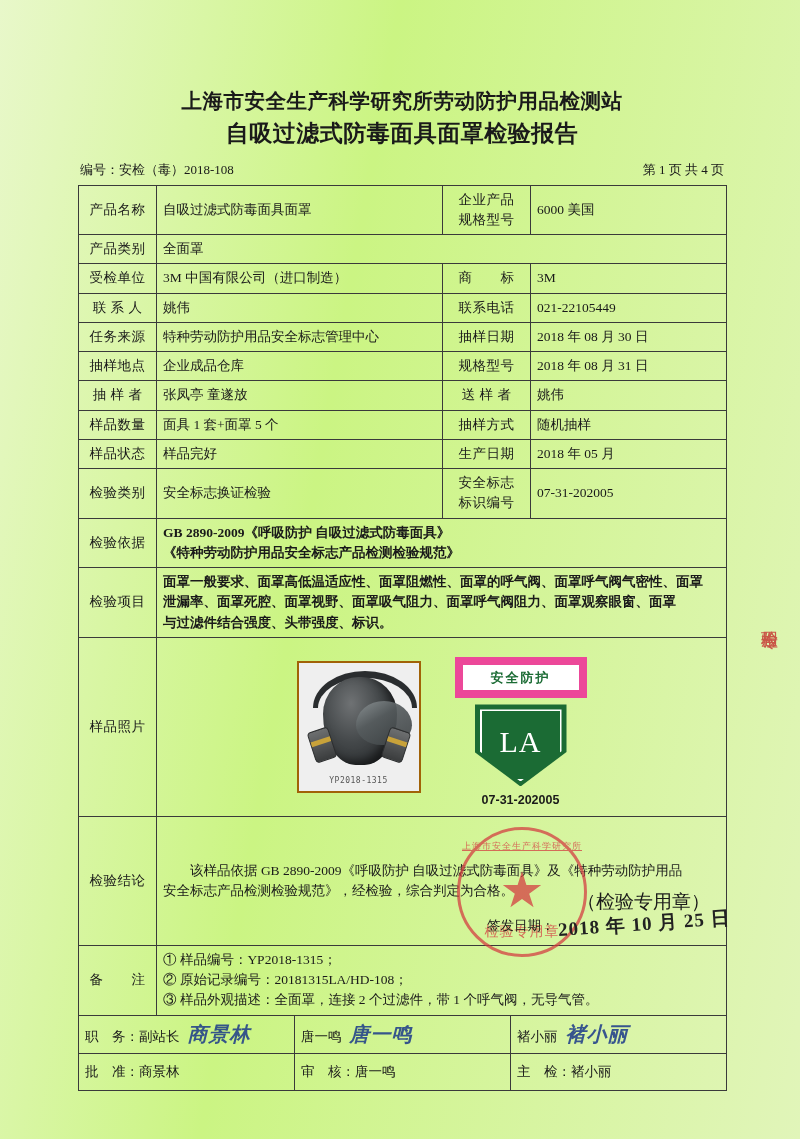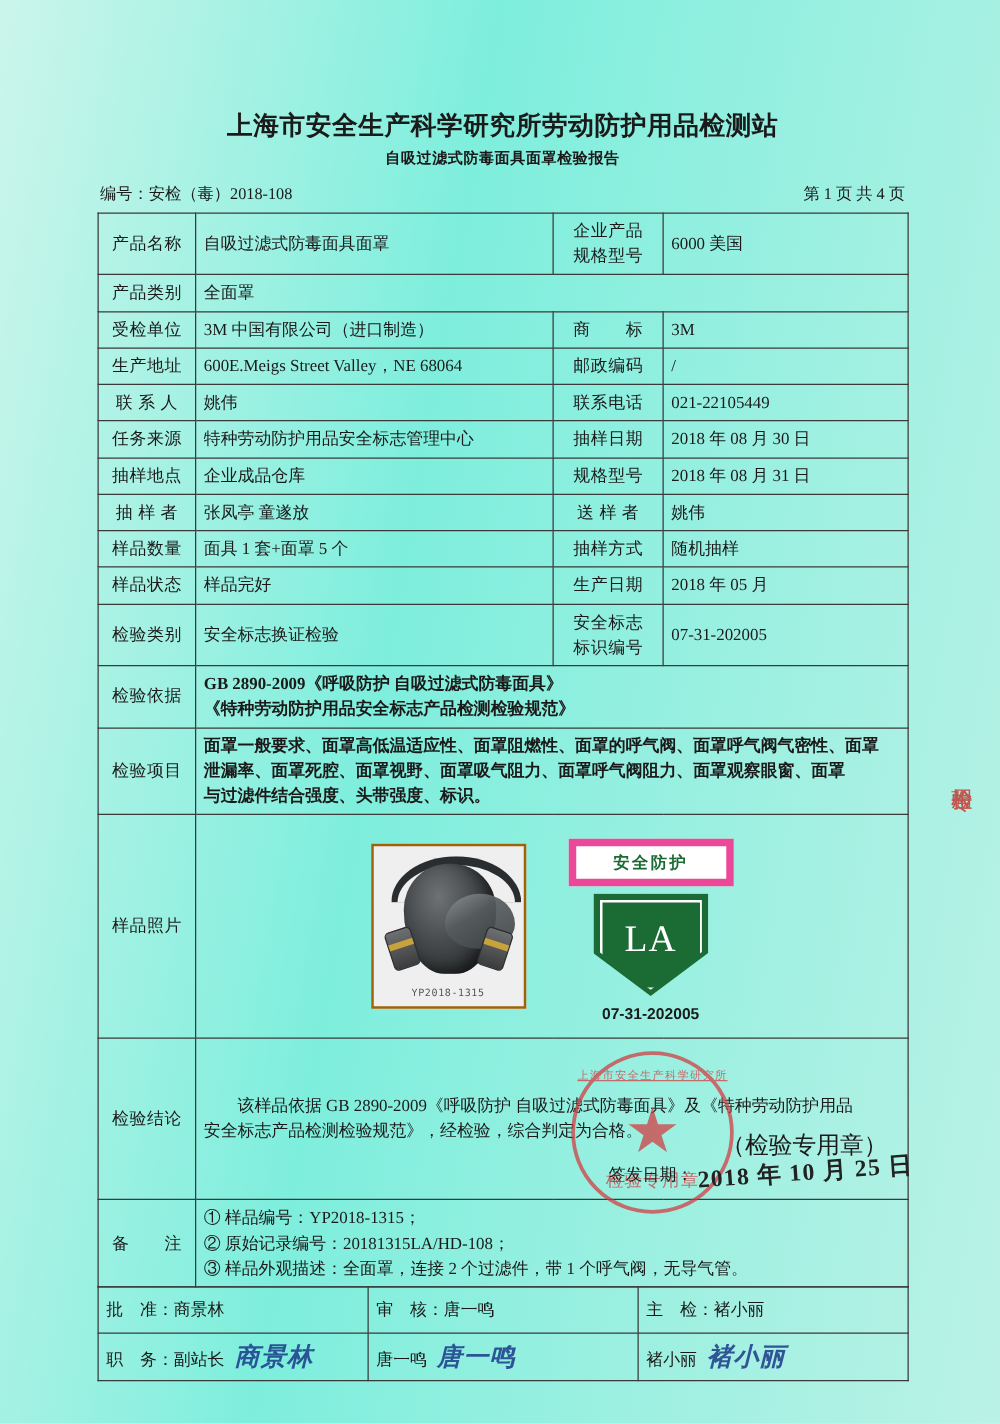--- a/index.html
+++ b/index.html
@@ -11,21 +11,21 @@
     width: 800px;
     height: 1139px;
     position: relative;
     font-family: "Liberation Serif", "DejaVu Serif", serif;
     color: #1a1a1a;
     overflow: hidden;
   }
   .page {
     position: absolute;
     inset: 0;
-    background: #5eead4;
+    background: #bef264;
   }
   
   .page::before {
     content: "";
     position: absolute;
     inset: 0;
     background: linear-gradient(100deg, rgba(250,250,245,0.7), rgba(255,255,255,0.2) 40%, rgba(248,247,242,0.6));
     pointer-events: none;
   }
   .doc {
@@ -36,21 +36,21 @@
   }
   .title1 {
     text-align: center;
     font-size: 20.5px;
     font-weight: bold;
     letter-spacing: 0.5px;
     line-height: 1.35;
   }
   .title2 {
     text-align: center;
-    font-size: 12px;
+    font-size: 23px;
     font-weight: bold;
     letter-spacing: 0.5px;
     margin-top: 2px;
     line-height: 1.35;
   }
   .subhead {
     display: flex;
     justify-content: space-between;
     align-items: baseline;
     font-size: 13px;
@@ -153,21 +153,21 @@
     letter-spacing: 0.5px;
     font-family: "DejaVu Sans Mono", monospace;
   }
   
   .la-mark {
     width: 132px;
     height: 140px;
     position: relative;
   }
   .la-top {
-    border: 6px solid #ec4899;
+    border: 8px solid #ec4899;
     color: #1b6b34;
     font-size: 13px;
     font-weight: bold;
     text-align: center;
     padding: 3px 0;
     letter-spacing: 2px;
     background: #fff;
     font-family: "Liberation Sans", sans-serif;
   }
   .la-shield {
@@ -358,26 +358,20 @@
         </tr>
         <tr>
           <td class="lbl">产品类别</td>
           <td class="val" colspan="3">全面罩</td>
         </tr>
         <tr>
           <td class="lbl">受检单位</td>
           <td class="val">3M 中国有限公司（进口制造）</td>
           <td class="lbl">商　　标</td>
           <td class="val">3M</td>
-        </tr>
-        <tr>
-          <td class="lbl">生产地址</td>
-          <td class="val">600E.Meigs Street Valley，NE 68064</td>
-          <td class="lbl">邮政编码</td>
-          <td class="val">/</td>
         </tr>
         <tr>
           <td class="lbl">联 系 人</td>
           <td class="val">姚伟</td>
           <td class="lbl">联系电话</td>
           <td class="val">021-22105449</td>
         </tr>
         <tr>
           <td class="lbl">任务来源</td>
           <td class="val">特种劳动防护用品安全标志管理中心</td>
@@ -494,40 +488,40 @@
 
     <table class="sign">
       <colgroup>
         <col style="width:216px">
         <col style="width:216px">
         <col style="width:216px">
       </colgroup>
       <tbody>
         <tr>
           <td>
+            <span>职　务：</span><span>副站长</span><span class="sig">商景林</span>
+          </td>
+          <td>
+            <span>唐一鸣</span><span class="sig">唐一鸣</span>
+          </td>
+          <td>
+            <span>褚小丽</span><span class="sig">褚小丽</span>
+          </td>
+        </tr>
+        <tr>
+          <td>
             <span>批　准：</span><span class="inline-name">商景林</span>
           </td>
           <td>
             <span>审　核：</span><span class="inline-name">唐一鸣</span>
           </td>
           <td>
             <span>主　检：</span><span class="inline-name">褚小丽</span>
           </td>
         </tr>
-        <tr>
-          <td>
-            <span>职　务：</span><span>副站长</span><span class="sig">商景林</span>
-          </td>
-          <td>
-            <span>唐一鸣</span><span class="sig">唐一鸣</span>
-          </td>
-          <td>
-            <span>褚小丽</span><span class="sig">褚小丽</span>
-          </td>
-        </tr>
       </tbody>
     </table>
 
   </div>
 
   <div class="margin-note">检验专用</div>
 
 </div>
 
 </body></html>

